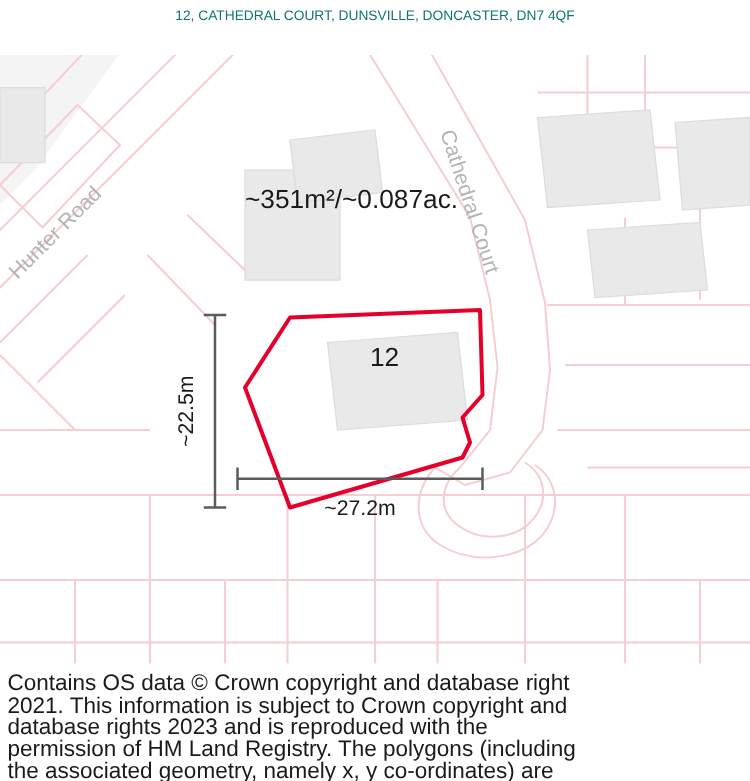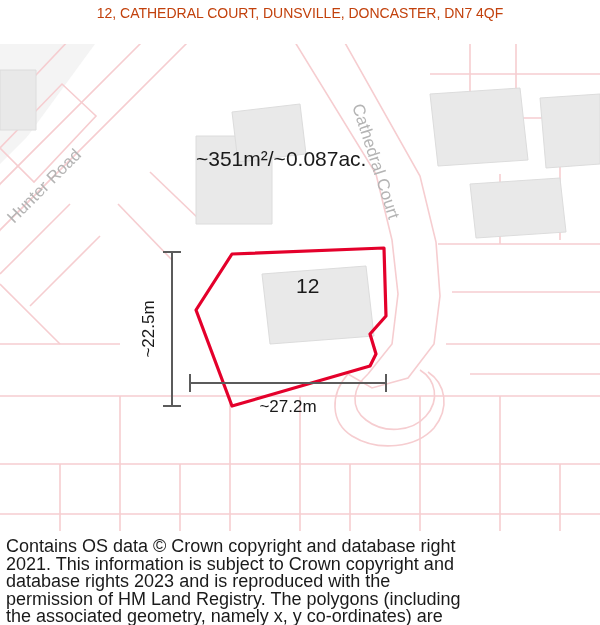--- a/index.html
+++ b/index.html
@@ -25,23 +25,23 @@
     position: absolute;
     top: 0;
     left: 0;
     width: 600px;
     height: 44px;
     text-align: center;
     padding-top: 5px;
     box-sizing: border-box;
   }
   .header .title {
-    font-size: 14px;
+    font-size: 11px;
     line-height: 17px;
-    color: #c2410c;
+    color: #0f766e;
   }
   .header .subtitle {
     font-size: 12.5px;
     line-height: 17px;
     color: #1a1a1a;
   }
 
   
   .map {
     position: absolute;

